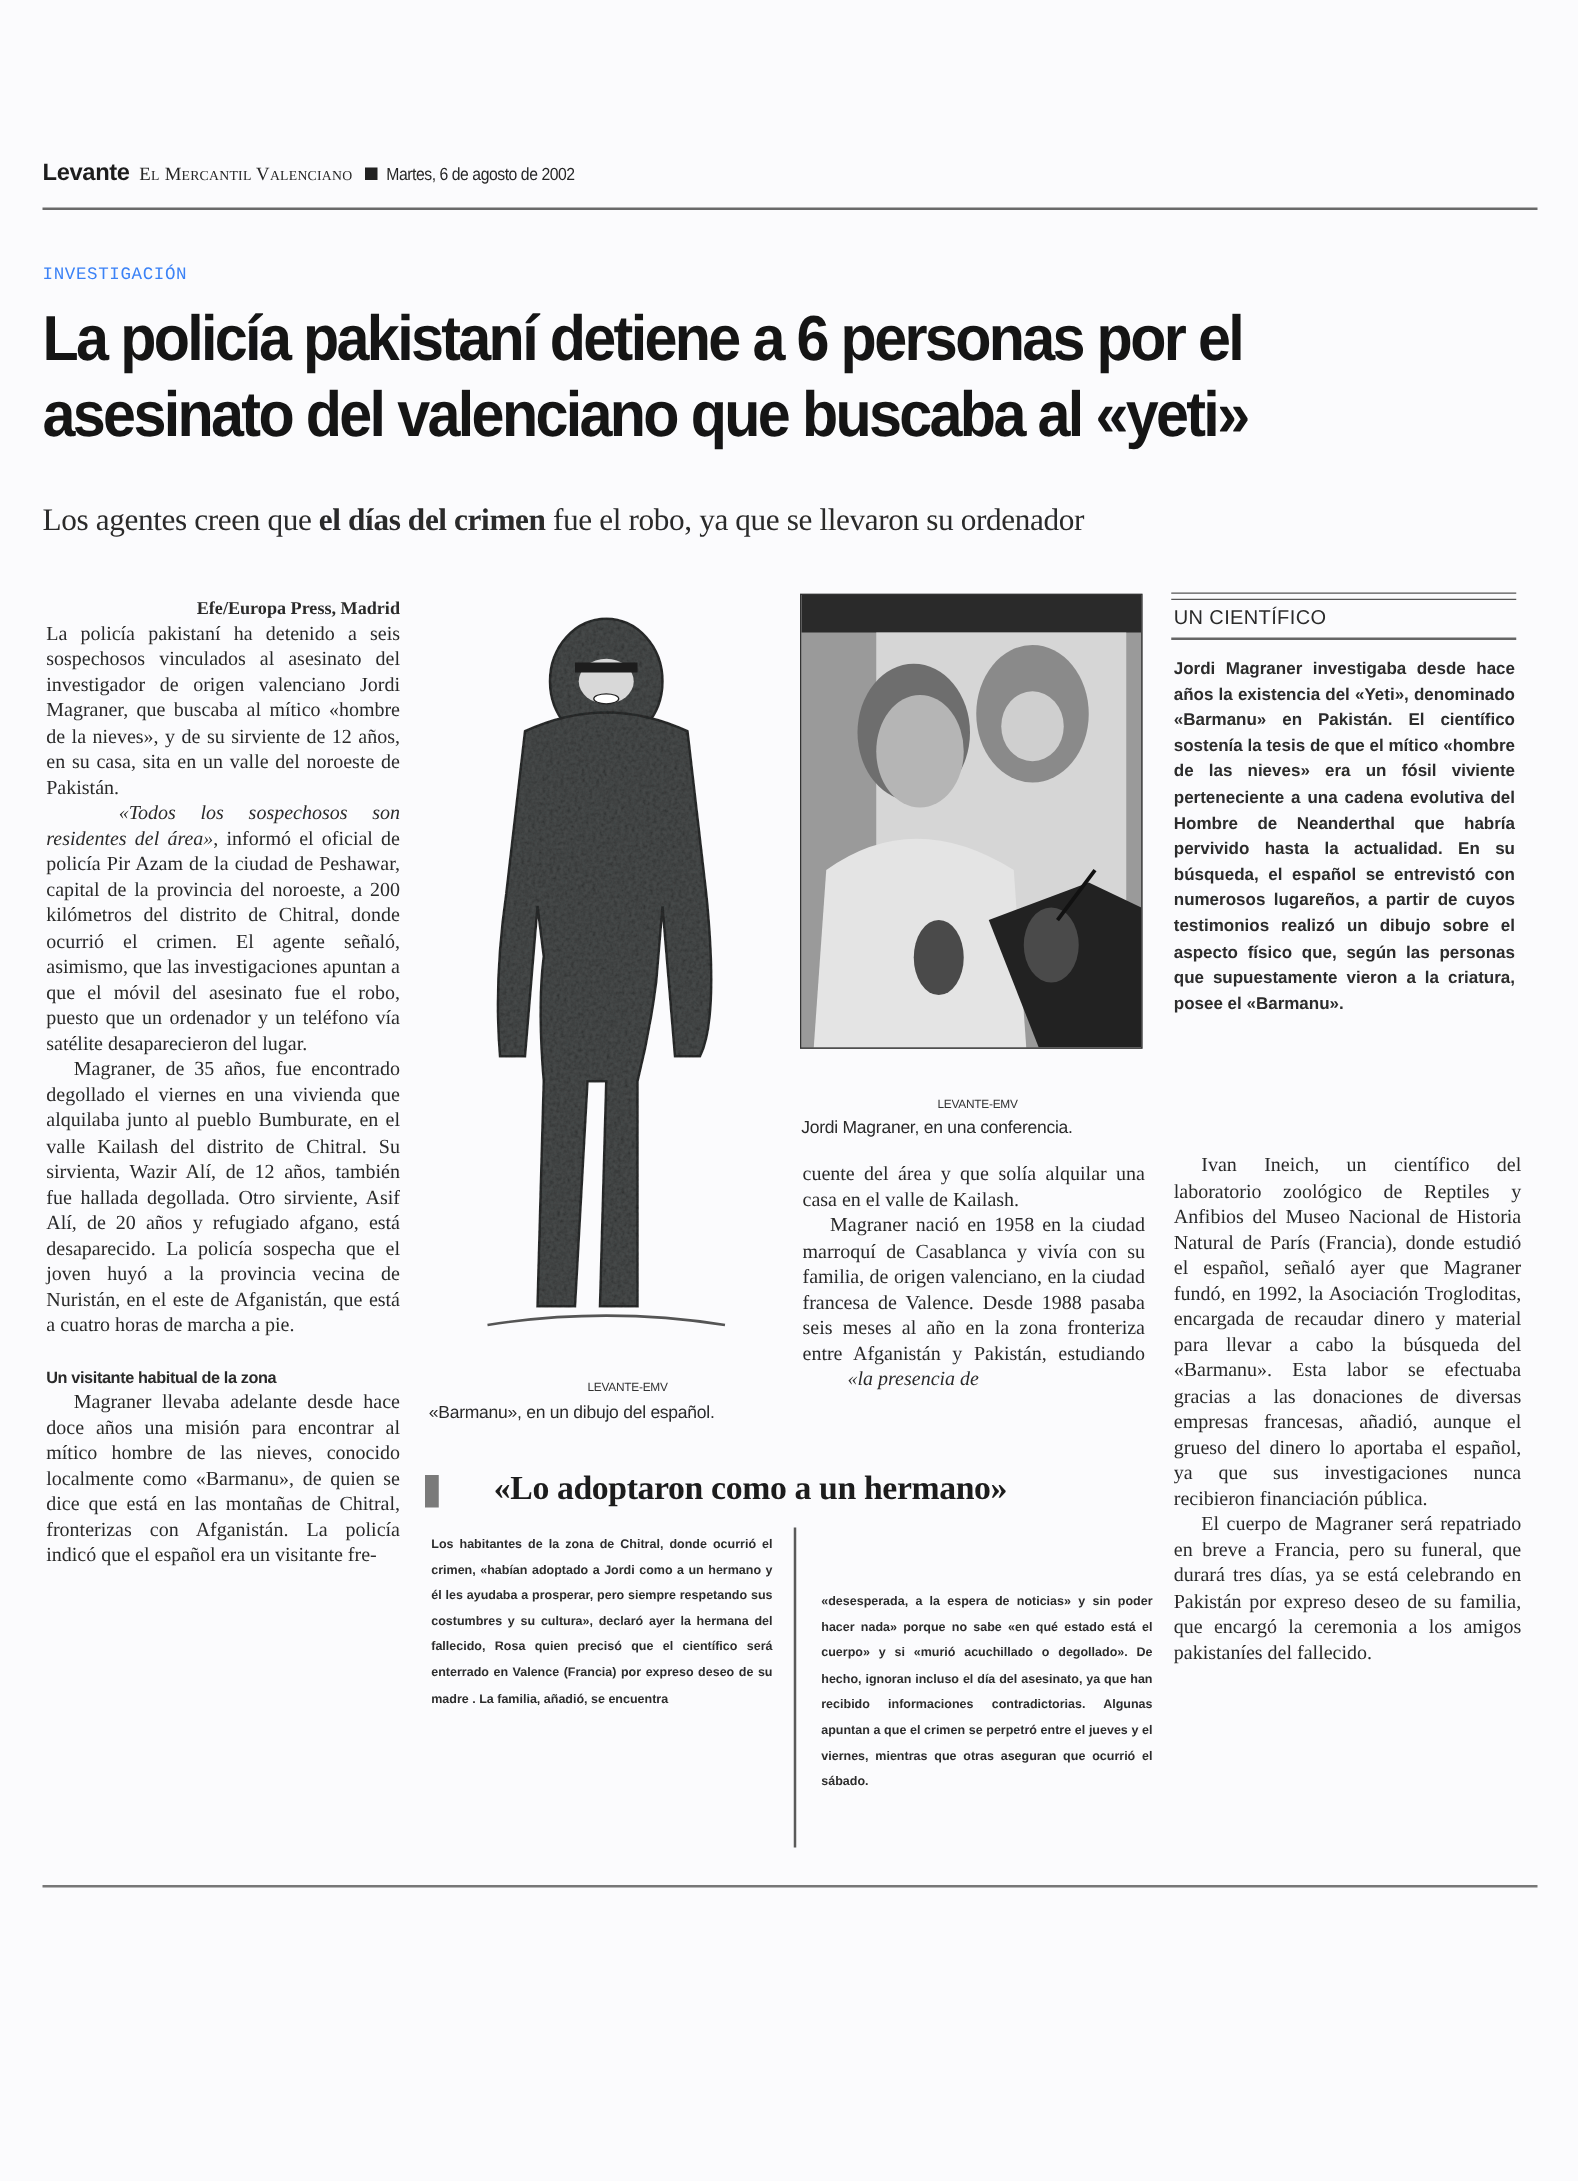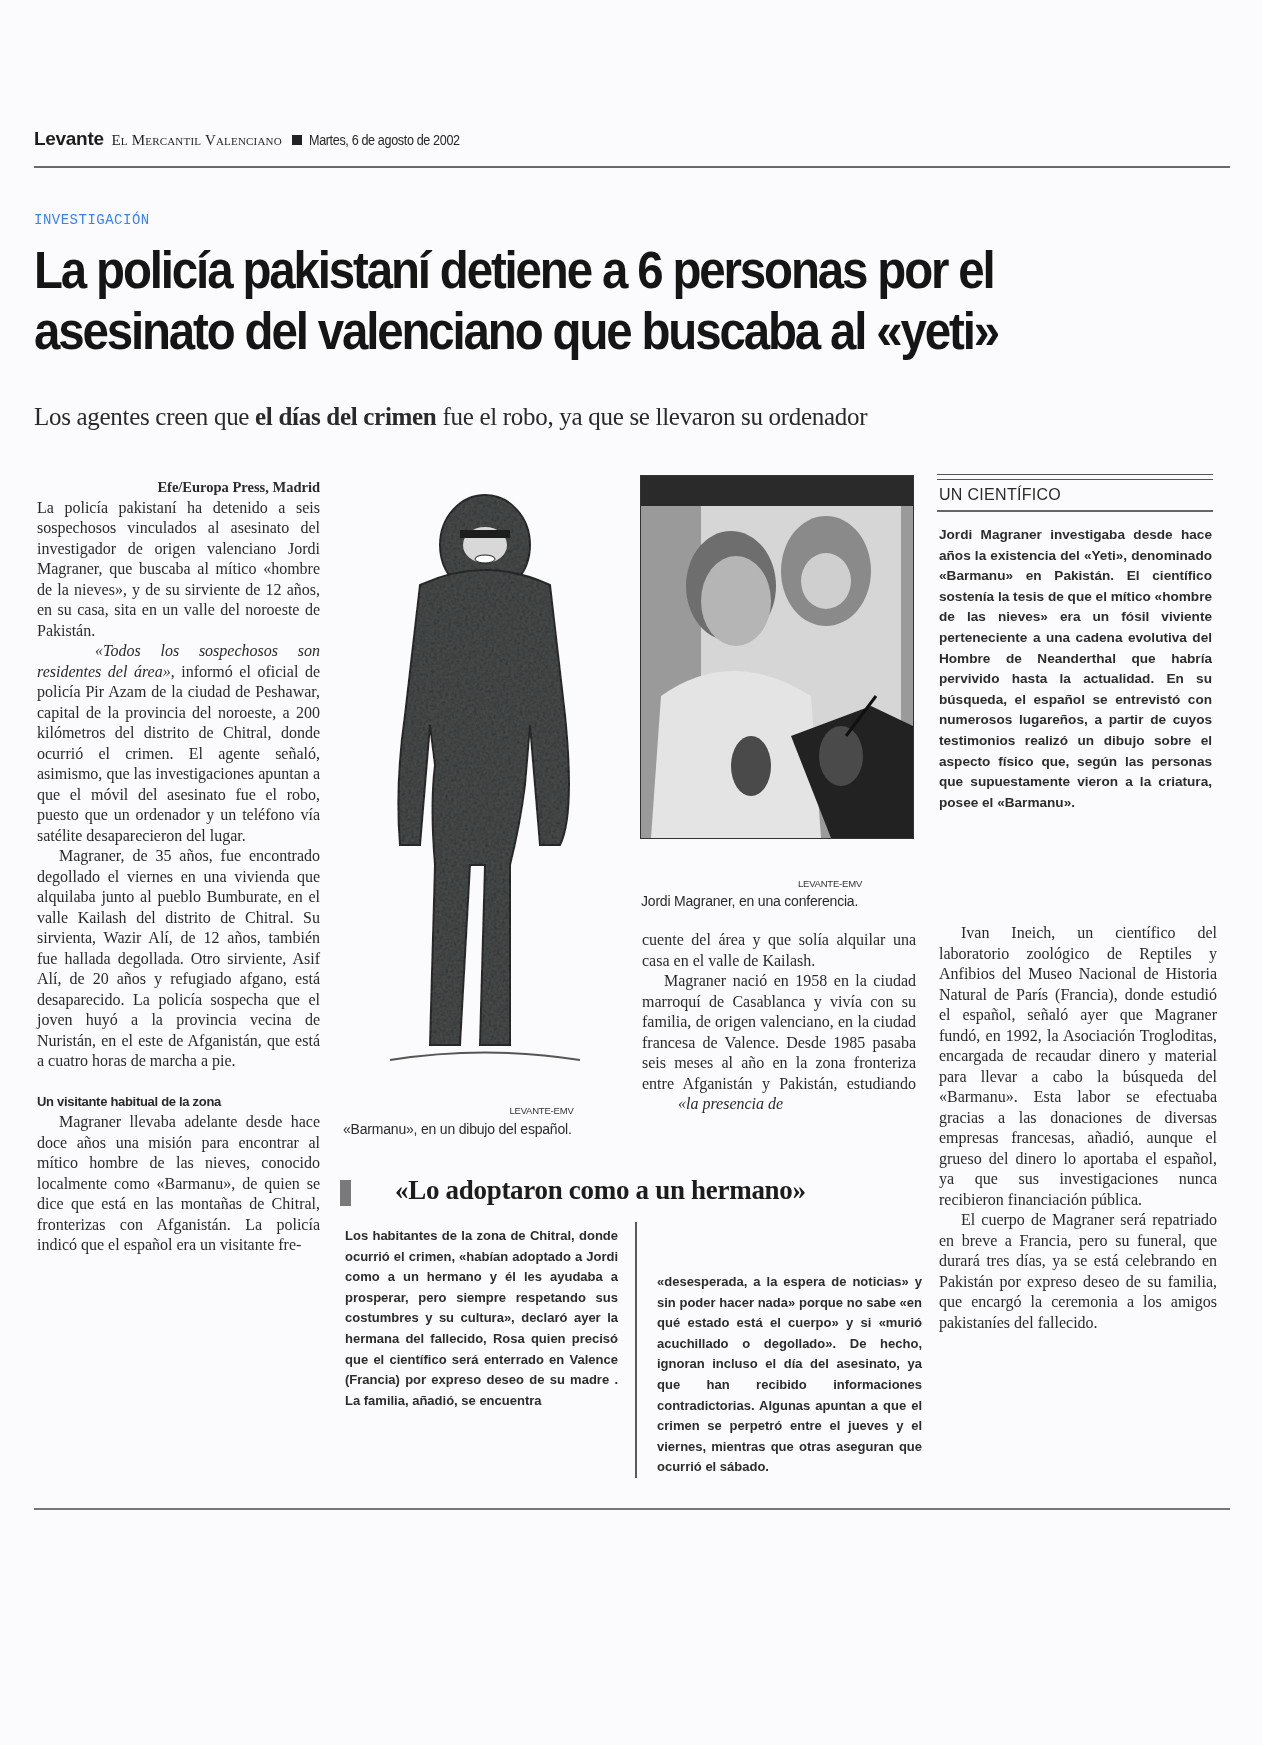--- a/index.html
+++ b/index.html
@@ -31,31 +31,31 @@
   .col1 { left: 37px; top: 477px; width: 283px; }
   .col3 { left: 642px; top: 930px; width: 274px; }
   .col4 { left: 939px; top: 923px; width: 278px; }
 
   .sidebar-rule1 { left: 937px; top: 474px; width: 276px; height: 4px; border-top: 1.5px solid #555; border-bottom: 1.5px solid #555; }
   .sidebar-title { left: 939px; top: 486px; font-family: "Liberation Sans", sans-serif; font-size: 16px; letter-spacing: 0.3px; color: #2a2a2a; }
   .sidebar-rule2 { left: 937px; top: 510px; width: 276px; height: 1.5px; background: #666; }
   .sidebar-body { left: 939px; top: 525px; width: 273px; font-family: "Liberation Sans", sans-serif; font-weight: bold; font-size: 13.6px; line-height: 20.6px; text-align: justify; color: #2c2c2c; }
 
   .figure-yeti { left: 360px; top: 485px; width: 250px; height: 590px; }
-  .credit { font-family: "Liberation Sans", sans-serif; font-size: 9.5px; letter-spacing: -0.2px; text-align: center; color: #333; }
+  .credit { font-family: "Liberation Sans", sans-serif; font-size: 9.5px; letter-spacing: -0.2px; text-align: left; color: #333; }
   .caption { font-family: "Liberation Sans", sans-serif; font-size: 14px; color: #2a2a2a; letter-spacing: -0.2px; }
   .credit-yeti { left: 470px; top: 1105px; width: 143px; }
   .caption-yeti { left: 343px; top: 1121px; }
   .photo { left: 640px; top: 475px; width: 272px; height: 362px; background: #888; border: 1px solid #333; overflow: hidden; }
   .credit-photo { left: 750px; top: 878px; width: 160px; }
   .caption-photo { left: 641px; top: 893px; }
 
   .pull-rule { left: 340px; top: 1180px; width: 11px; height: 26px; background: #7a7a7a; }
   .pull-title { left: 395px; top: 1175px; font-size: 27px; font-weight: bold; color: #1c1c1c; letter-spacing: -0.3px; text-align: right; }
-  .box-col { font-family: "Liberation Sans", sans-serif; font-weight: bold; font-size: 13px; line-height: 20.6px; text-align: justify; color: #2c2c2c; }
+  .box-col { font-family: "Liberation Sans", sans-serif; font-weight: bold; font-size: 10px; line-height: 20.6px; text-align: justify; color: #2c2c2c; }
   .box-col1 { left: 345px; top: 1226px; width: 273px; }
   .box-col2 { left: 657px; top: 1272px; width: 265px; }
   .box-divider { left: 635px; top: 1222px; width: 2px; height: 256px; background: #5a5a5a; }
   .rule-bottom { left: 34px; top: 1508px; width: 1196px; height: 2px; background: #777; }
 </style>
 </head>
 <body>
 
 <div class="abs masthead">
   <span class="brand">Levante</span>
@@ -117,21 +117,21 @@
     <ellipse cx="110" cy="290" rx="20" ry="30" fill="#4a4a4a"></ellipse>
     <ellipse cx="200" cy="280" rx="22" ry="30" fill="#4a4a4a"></ellipse>
     <line x1="205" y1="260" x2="235" y2="220" stroke="#111" stroke-width="3"></line>
   </svg>
 </div>
 <div class="abs credit credit-photo">LEVANTE-EMV</div>
 <div class="abs caption caption-photo">Jordi Magraner, en una conferencia.</div>
 
 <div class="abs col col3">
   <p class="noindent">cuente del área y que solía alquilar una casa en el valle de Kailash.</p>
-  <p><span>Magraner nació en 1958 en la ciudad marroquí de Casablanca y vivía con su familia, de origen valenciano, en la ciudad francesa de Valence. Desde 1985 pasaba seis meses al año en la zona fronteriza entre Afganistán y Pakistán, estudiando </span><i>«la presencia de</i></p>
+  <p><span>Magraner nació en 1958 en la ciudad marroquí de Casablanca y vivía con su familia, de origen valenciano, en la ciudad francesa de Valence. Desde 1988 pasaba seis meses al año en la zona fronteriza entre Afganistán y Pakistán, estudiando </span><i>«la presencia de</i></p>
 </div>
 
 <div class="abs sidebar-rule1"></div>
 <div class="abs sidebar-title">UN CIENTÍFICO</div>
 <div class="abs sidebar-rule2"></div>
 <div class="abs sidebar-body">Jordi Magraner investigaba desde hace años la existencia del «Yeti», denominado «Barmanu» en Pakistán. El científico sostenía la tesis de que el mítico «hombre de las nieves» era un fósil viviente perteneciente a una cadena evolutiva del Hombre de Neanderthal que habría pervivido hasta la actualidad. En su búsqueda, el español se entrevistó con numerosos lugareños, a partir de cuyos testimonios realizó un dibujo sobre el aspecto físico que, según las personas que supuestamente vieron a la criatura, posee el «Barmanu».</div>
 
 <div class="abs col col4">
   <p>Ivan Ineich, un científico del laboratorio zoológico de Reptiles y Anfibios del Museo Nacional de Historia Natural de París (Francia), donde estudió el español, señaló ayer que Magraner fundó, en 1992, la Asociación Trogloditas, encargada de recaudar dinero y material para llevar a cabo la búsqueda del «Barmanu». Esta labor se efectuaba gracias a las donaciones de diversas empresas francesas, añadió, aunque el grueso del dinero lo aportaba el español, ya que sus investigaciones nunca recibieron financiación pública.</p>
   <p>El cuerpo de Magraner será repatriado en breve a Francia, pero su funeral, que durará tres días, ya se está celebrando en Pakistán por expreso deseo de su familia, que encargó la ceremonia a los amigos pakistaníes del fallecido.</p>

